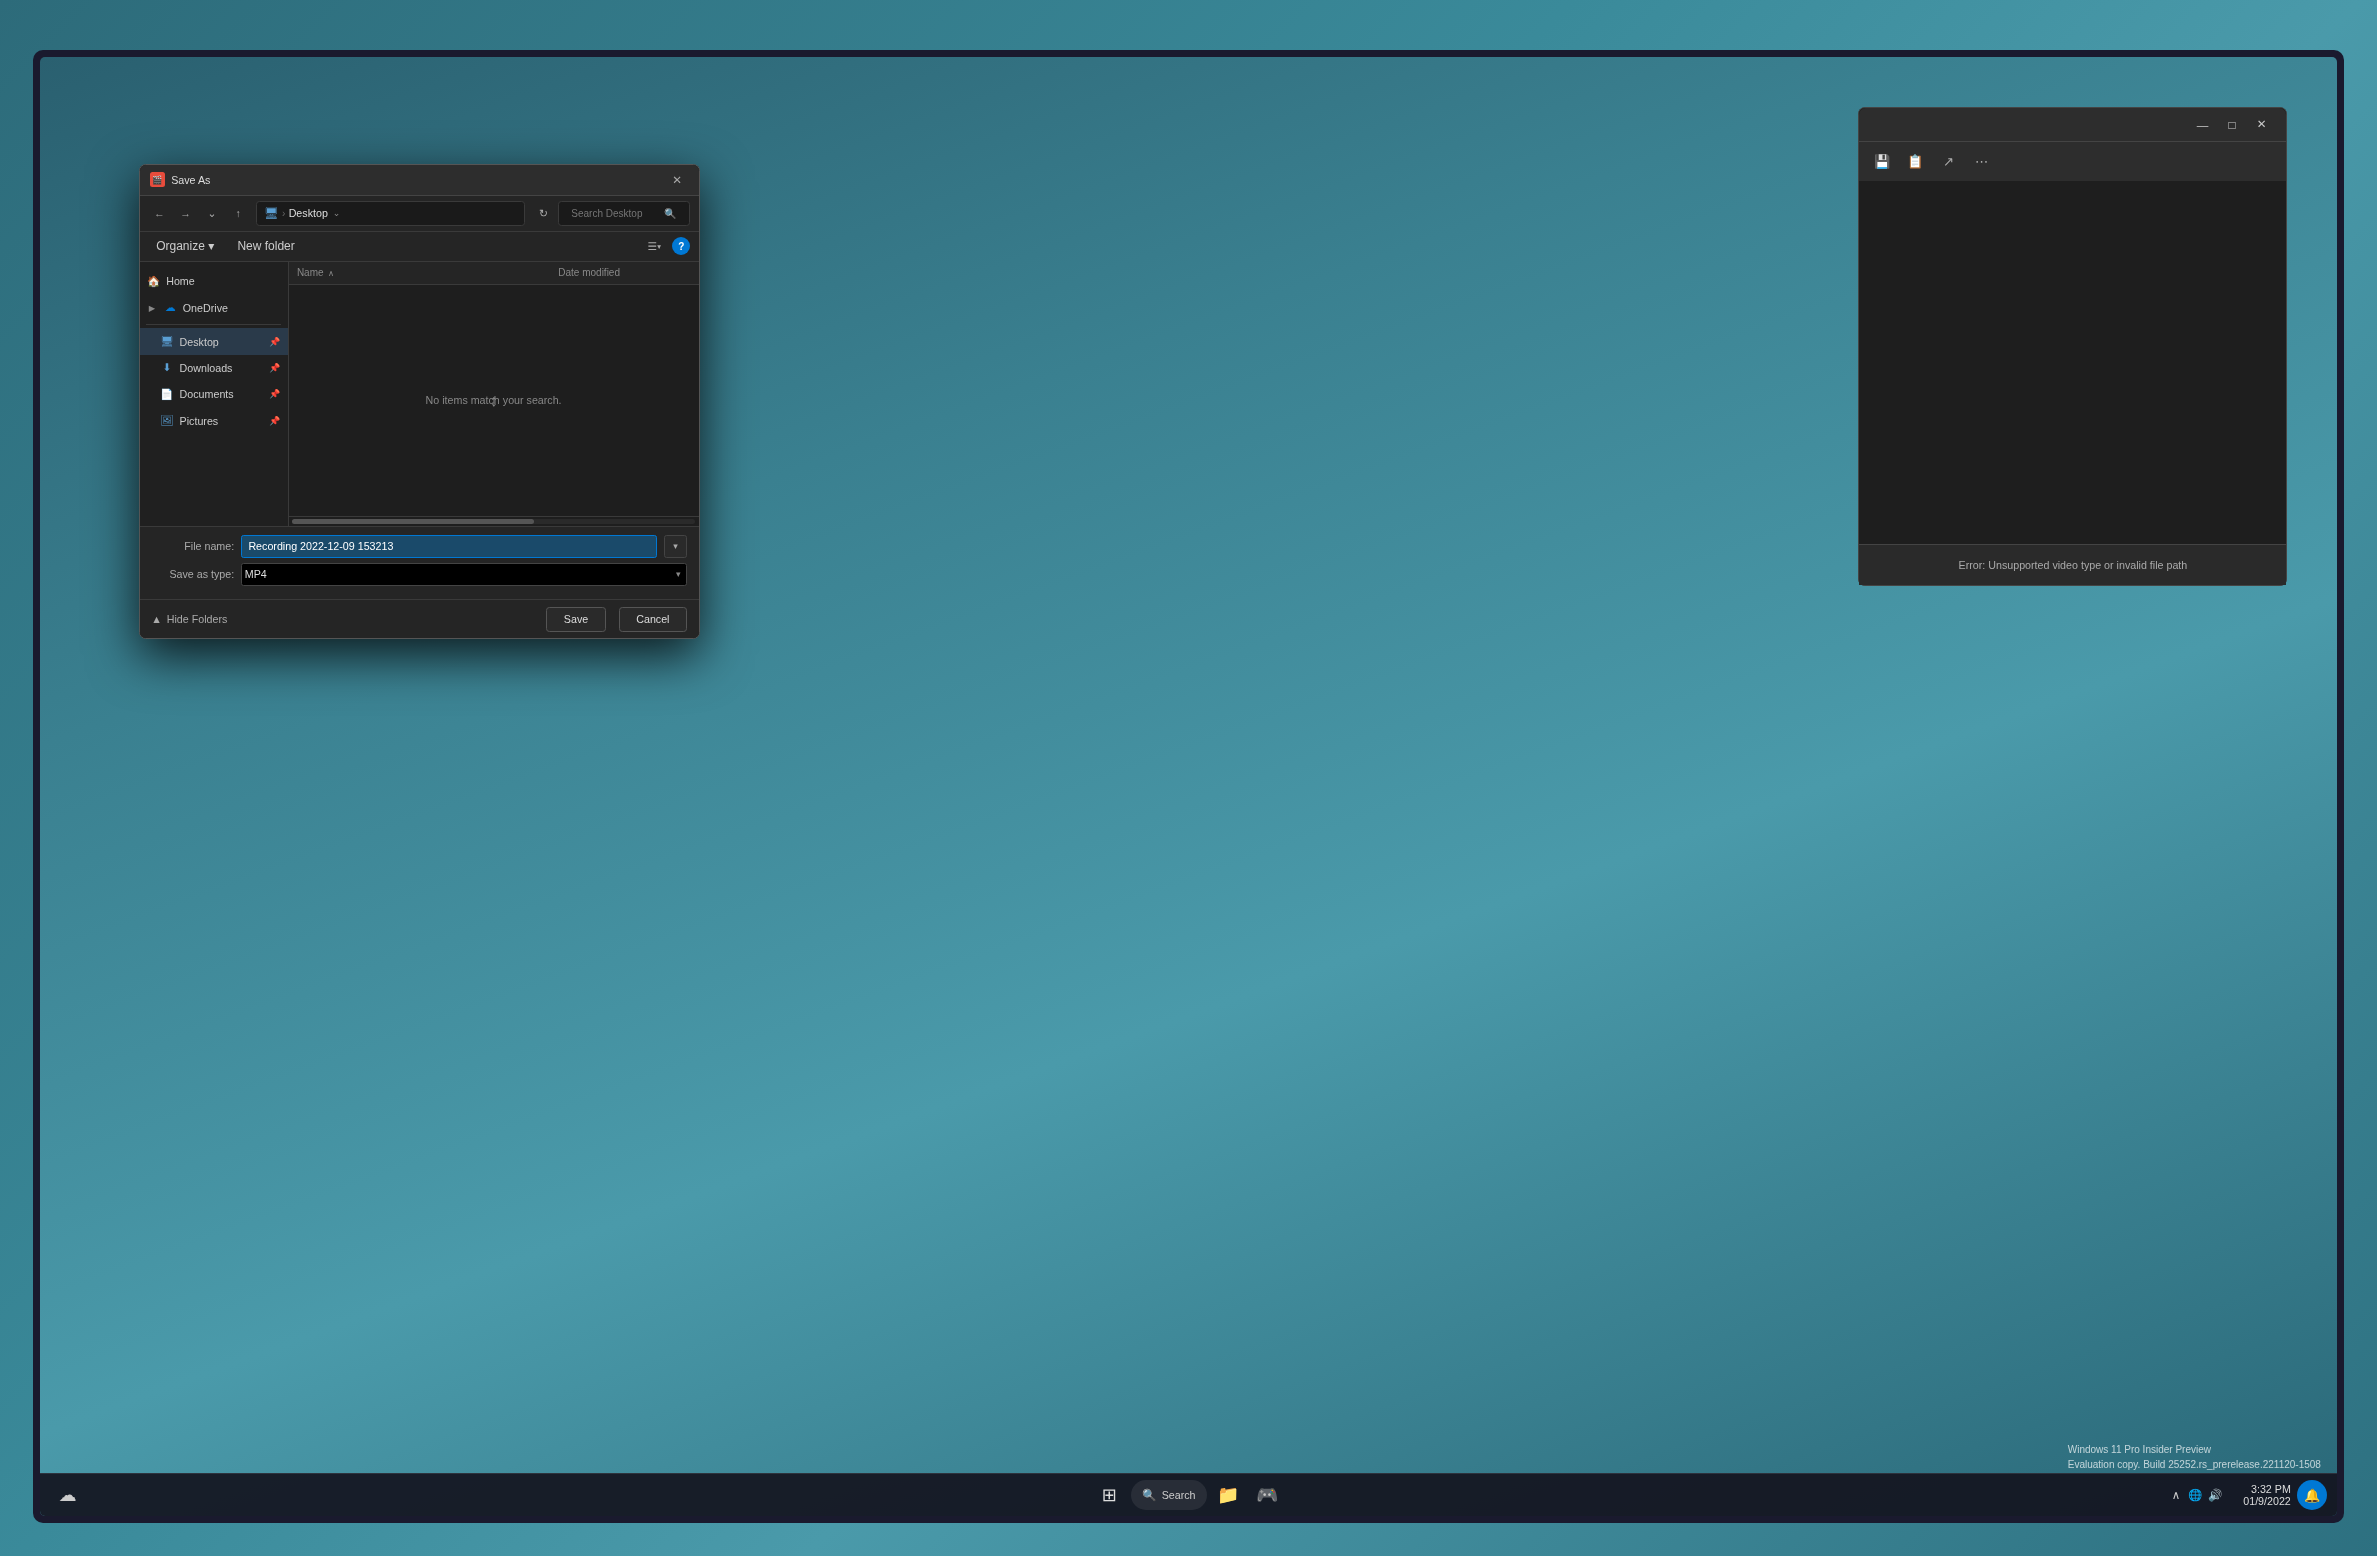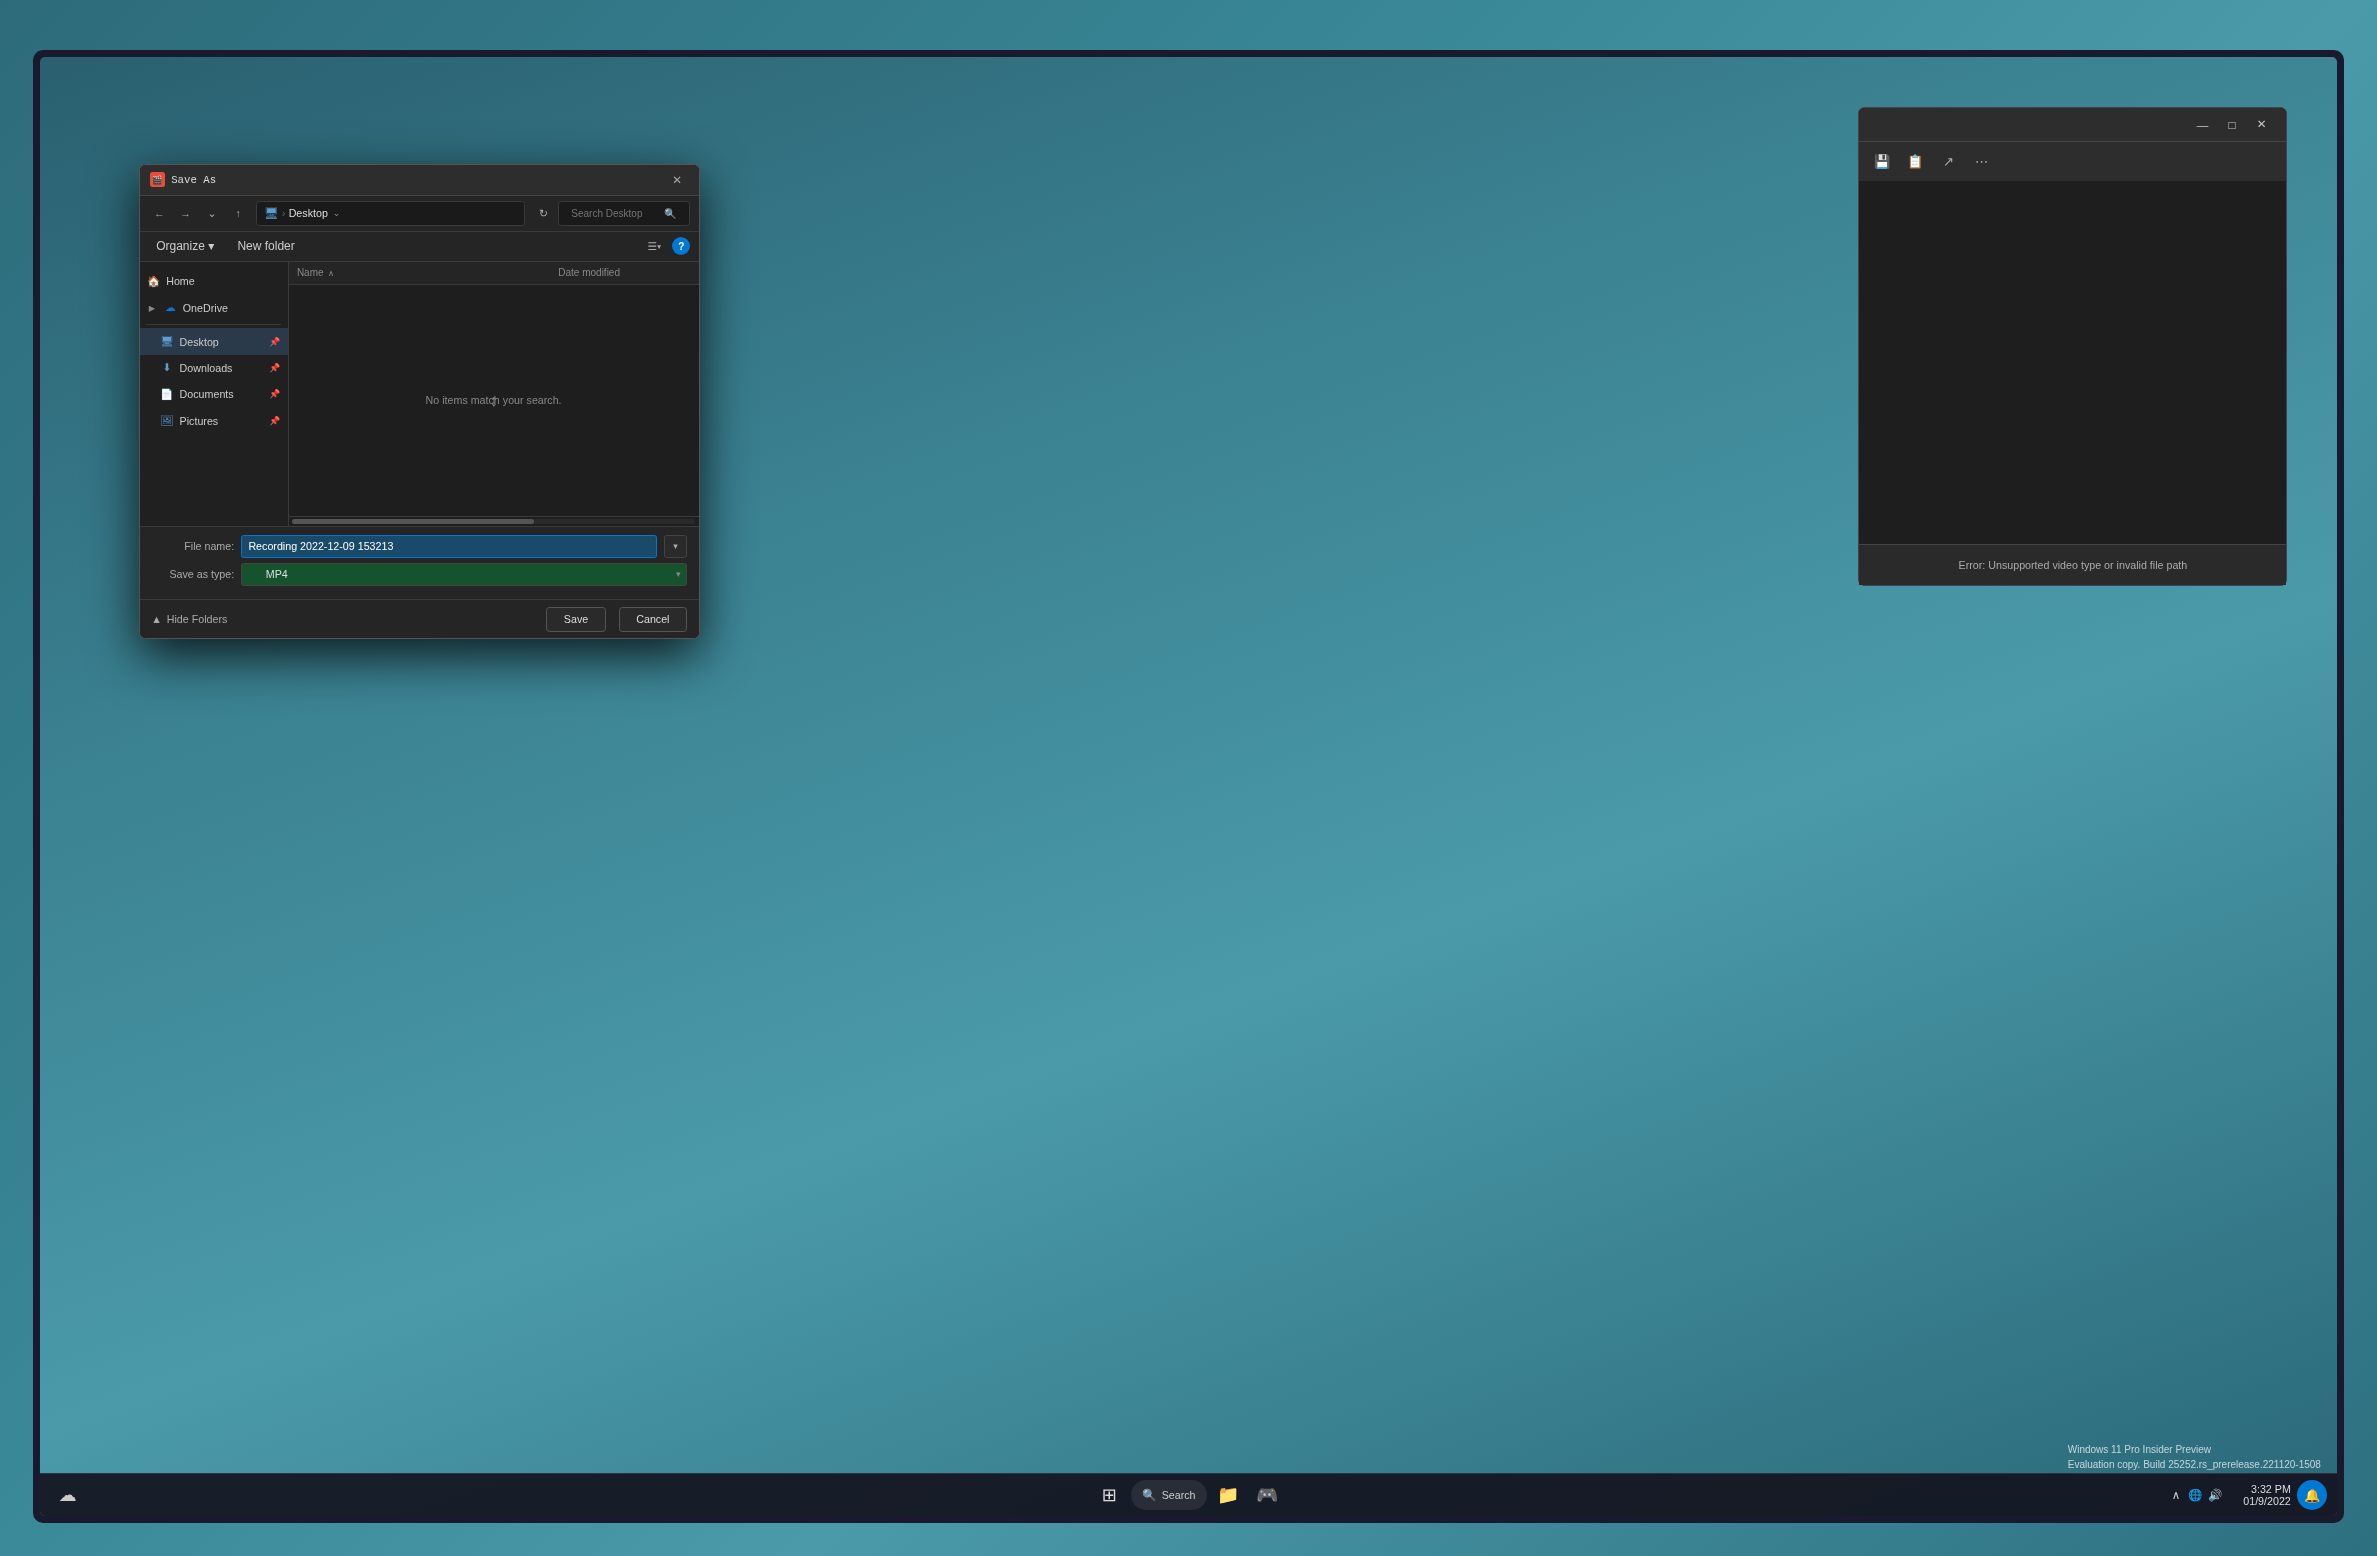--- a/index.html
+++ b/index.html
@@ -155,21 +155,20 @@
       justify-content: center;
       font-size: 8.3px;
       color: white;
       flex-shrink: 0;
     }
 
     .dialog-title-text {
       flex: 1;
       color: #ddd;
       font-size: 10.7px;
-      font-family: Liberation Mono, monospace;
     }
 
     .dialog-close-btn {
       width: 23px;
       height: 23px;
       display: flex;
       align-items: center;
       justify-content: center;
       border-radius: 3.3px;
       cursor: pointer;
@@ -512,26 +511,26 @@
     }
 
     .form-select-container {
       flex: 1;
       position: relative;
     }
 
     .form-select {
       width: 100%;
       height: 23px;
-      background: #14532d;
+      background: #000000;
       border: 0.8px solid #444;
       border-radius: 2.5px;
       color: #ddd;
       font-size: 10.7px;
-      padding: 0 24px;
+      padding: 0 3px;
       font-family: inherit;
       outline: none;
       cursor: pointer;
       appearance: none;
       -webkit-appearance: none;
     }
 
     .form-select-arrow {
       position: absolute;
       right: 6.6px;

